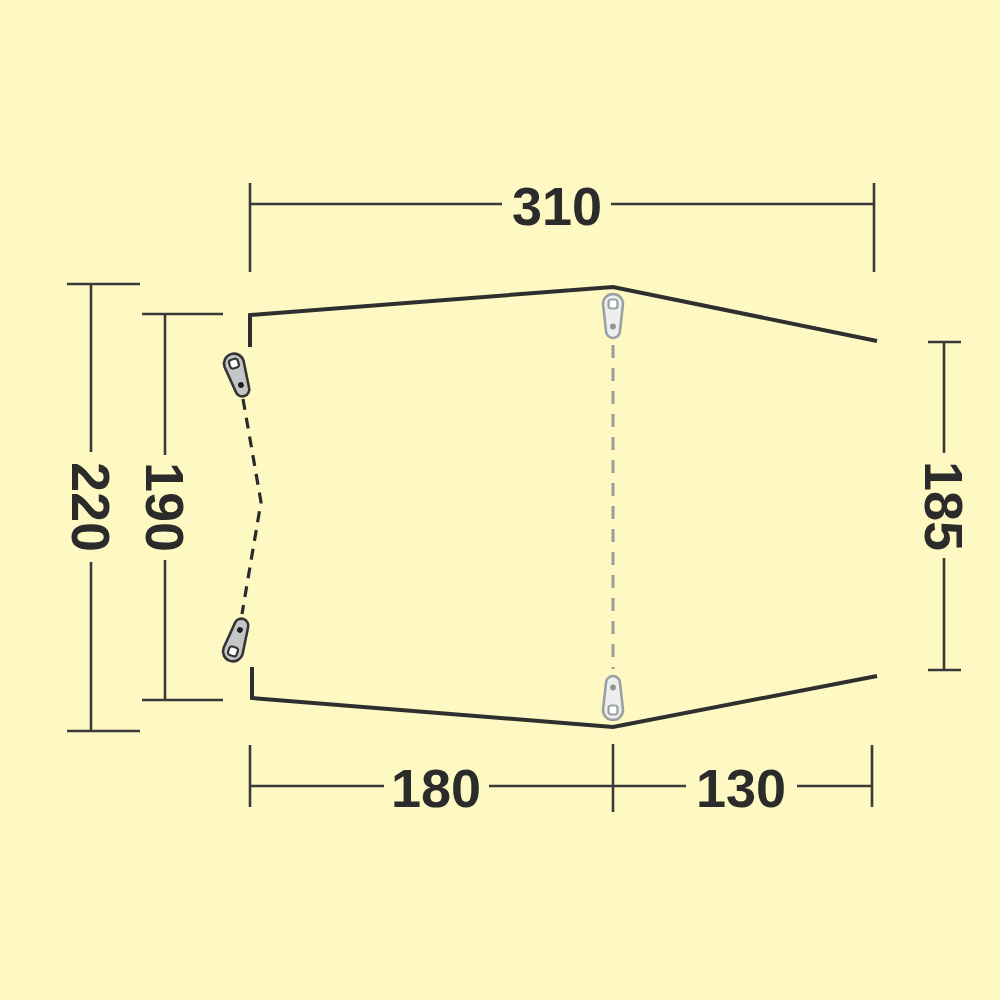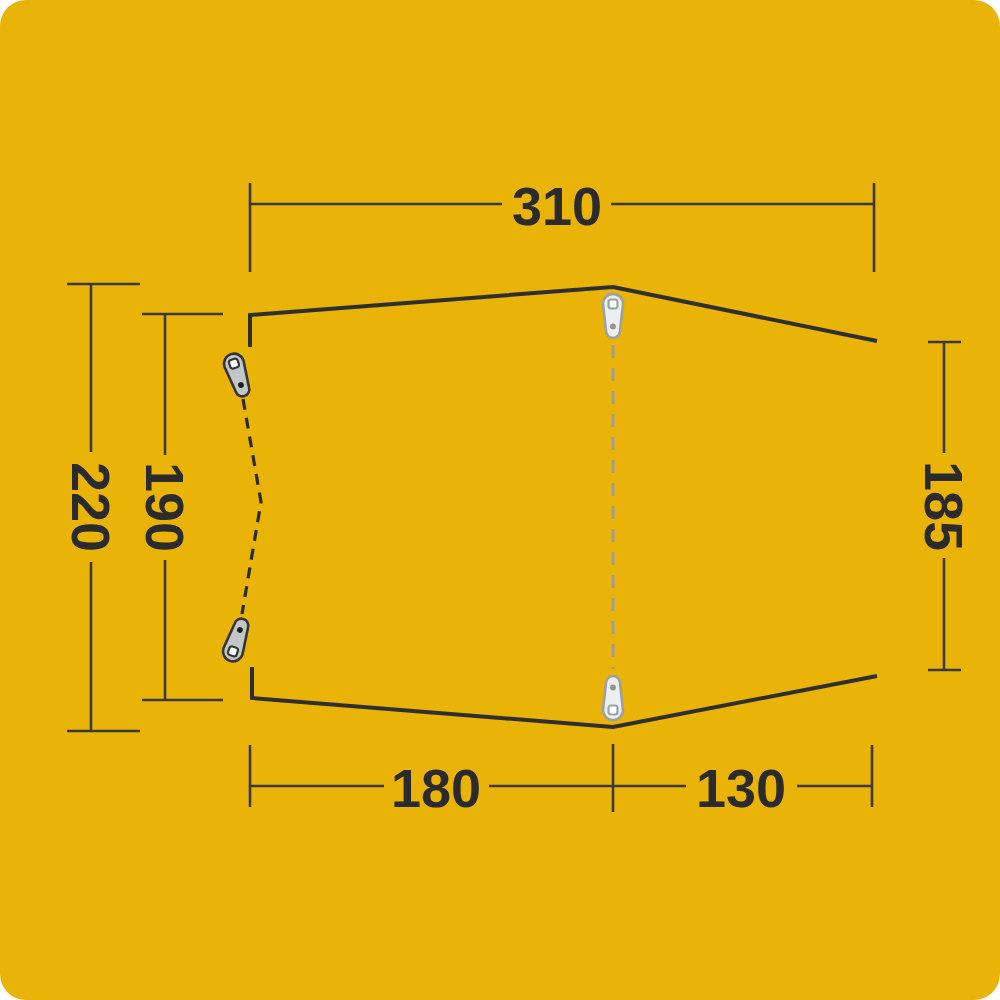--- a/index.html
+++ b/index.html
@@ -4,23 +4,22 @@
 <style>
   html, body {
     margin: 0;
     padding: 0;
     background: #ffffff;
   }
   .canvas {
     position: relative;
     width: 1000px;
     height: 1000px;
-    background: #eab308;
+    background: #fef9c3;
     overflow: hidden;
-    border-radius: 26px;
   }
   svg {
     display: block;
   }
   .dim-label {
     font-family: "Liberation Sans", "DejaVu Sans", sans-serif;
     font-weight: bold;
     font-size: 54px;
     fill: #2b2b2b;
   }

